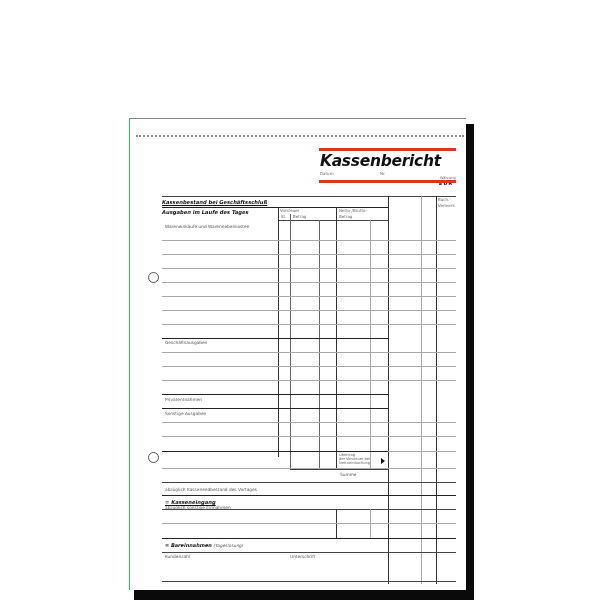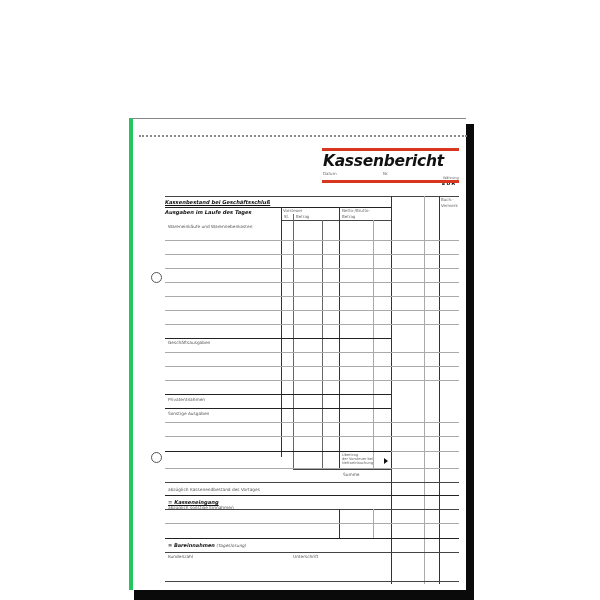--- a/index.html
+++ b/index.html
@@ -1,19 +1,19 @@
 <!DOCTYPE html>
 <html><head>
 <meta charset="utf-8">
 <style>
   html,body{margin:0;padding:0;}
   body{width:600px;height:600px;background:#ffffff;position:relative;overflow:hidden;font-family:"DejaVu Sans","Liberation Sans",sans-serif;}
   .shadow-r{position:absolute;left:466px;top:124px;width:8px;height:476px;background:#0a0a0a;}
   .shadow-b{position:absolute;left:134px;top:590px;width:340px;height:10px;background:#0a0a0a;}
-  .page{position:absolute;left:129px;top:118px;width:337px;height:472px;background:#fff;border-left:4px solid #22c55e;border-top:1px solid #888;box-sizing:border-box;}
+  .page{position:absolute;left:129px;top:118px;width:337px;height:472px;background:#fff;border-left:1px solid #22c55e;border-top:1px solid #888;box-sizing:border-box;}
   .abs{position:absolute;}
   .perf{position:absolute;left:6px;top:16px;width:328px;height:0;border-top:2px dotted #8a8a8a;}
   .redbar{position:absolute;height:3px;background:#d9361f;}
   .title{position:absolute;left:190px;top:29px;font-size:15.5px;font-weight:bold;font-style:italic;color:#111;letter-spacing:-0.3px;white-space:nowrap;}
   .tiny{font-size:4px;color:#666;white-space:nowrap;line-height:4px;}
   .eur{position:absolute;font-size:5px;font-weight:bold;font-style:italic;color:#111;letter-spacing:1px;}
   .hline{position:absolute;height:0;border-top:1px solid #aaa;}
   .hline.dark{border-top:1px solid #444;}
   .hline.thick{border-top:1.5px solid #222;}
   .vline{position:absolute;width:0;border-left:1px solid #666;}

